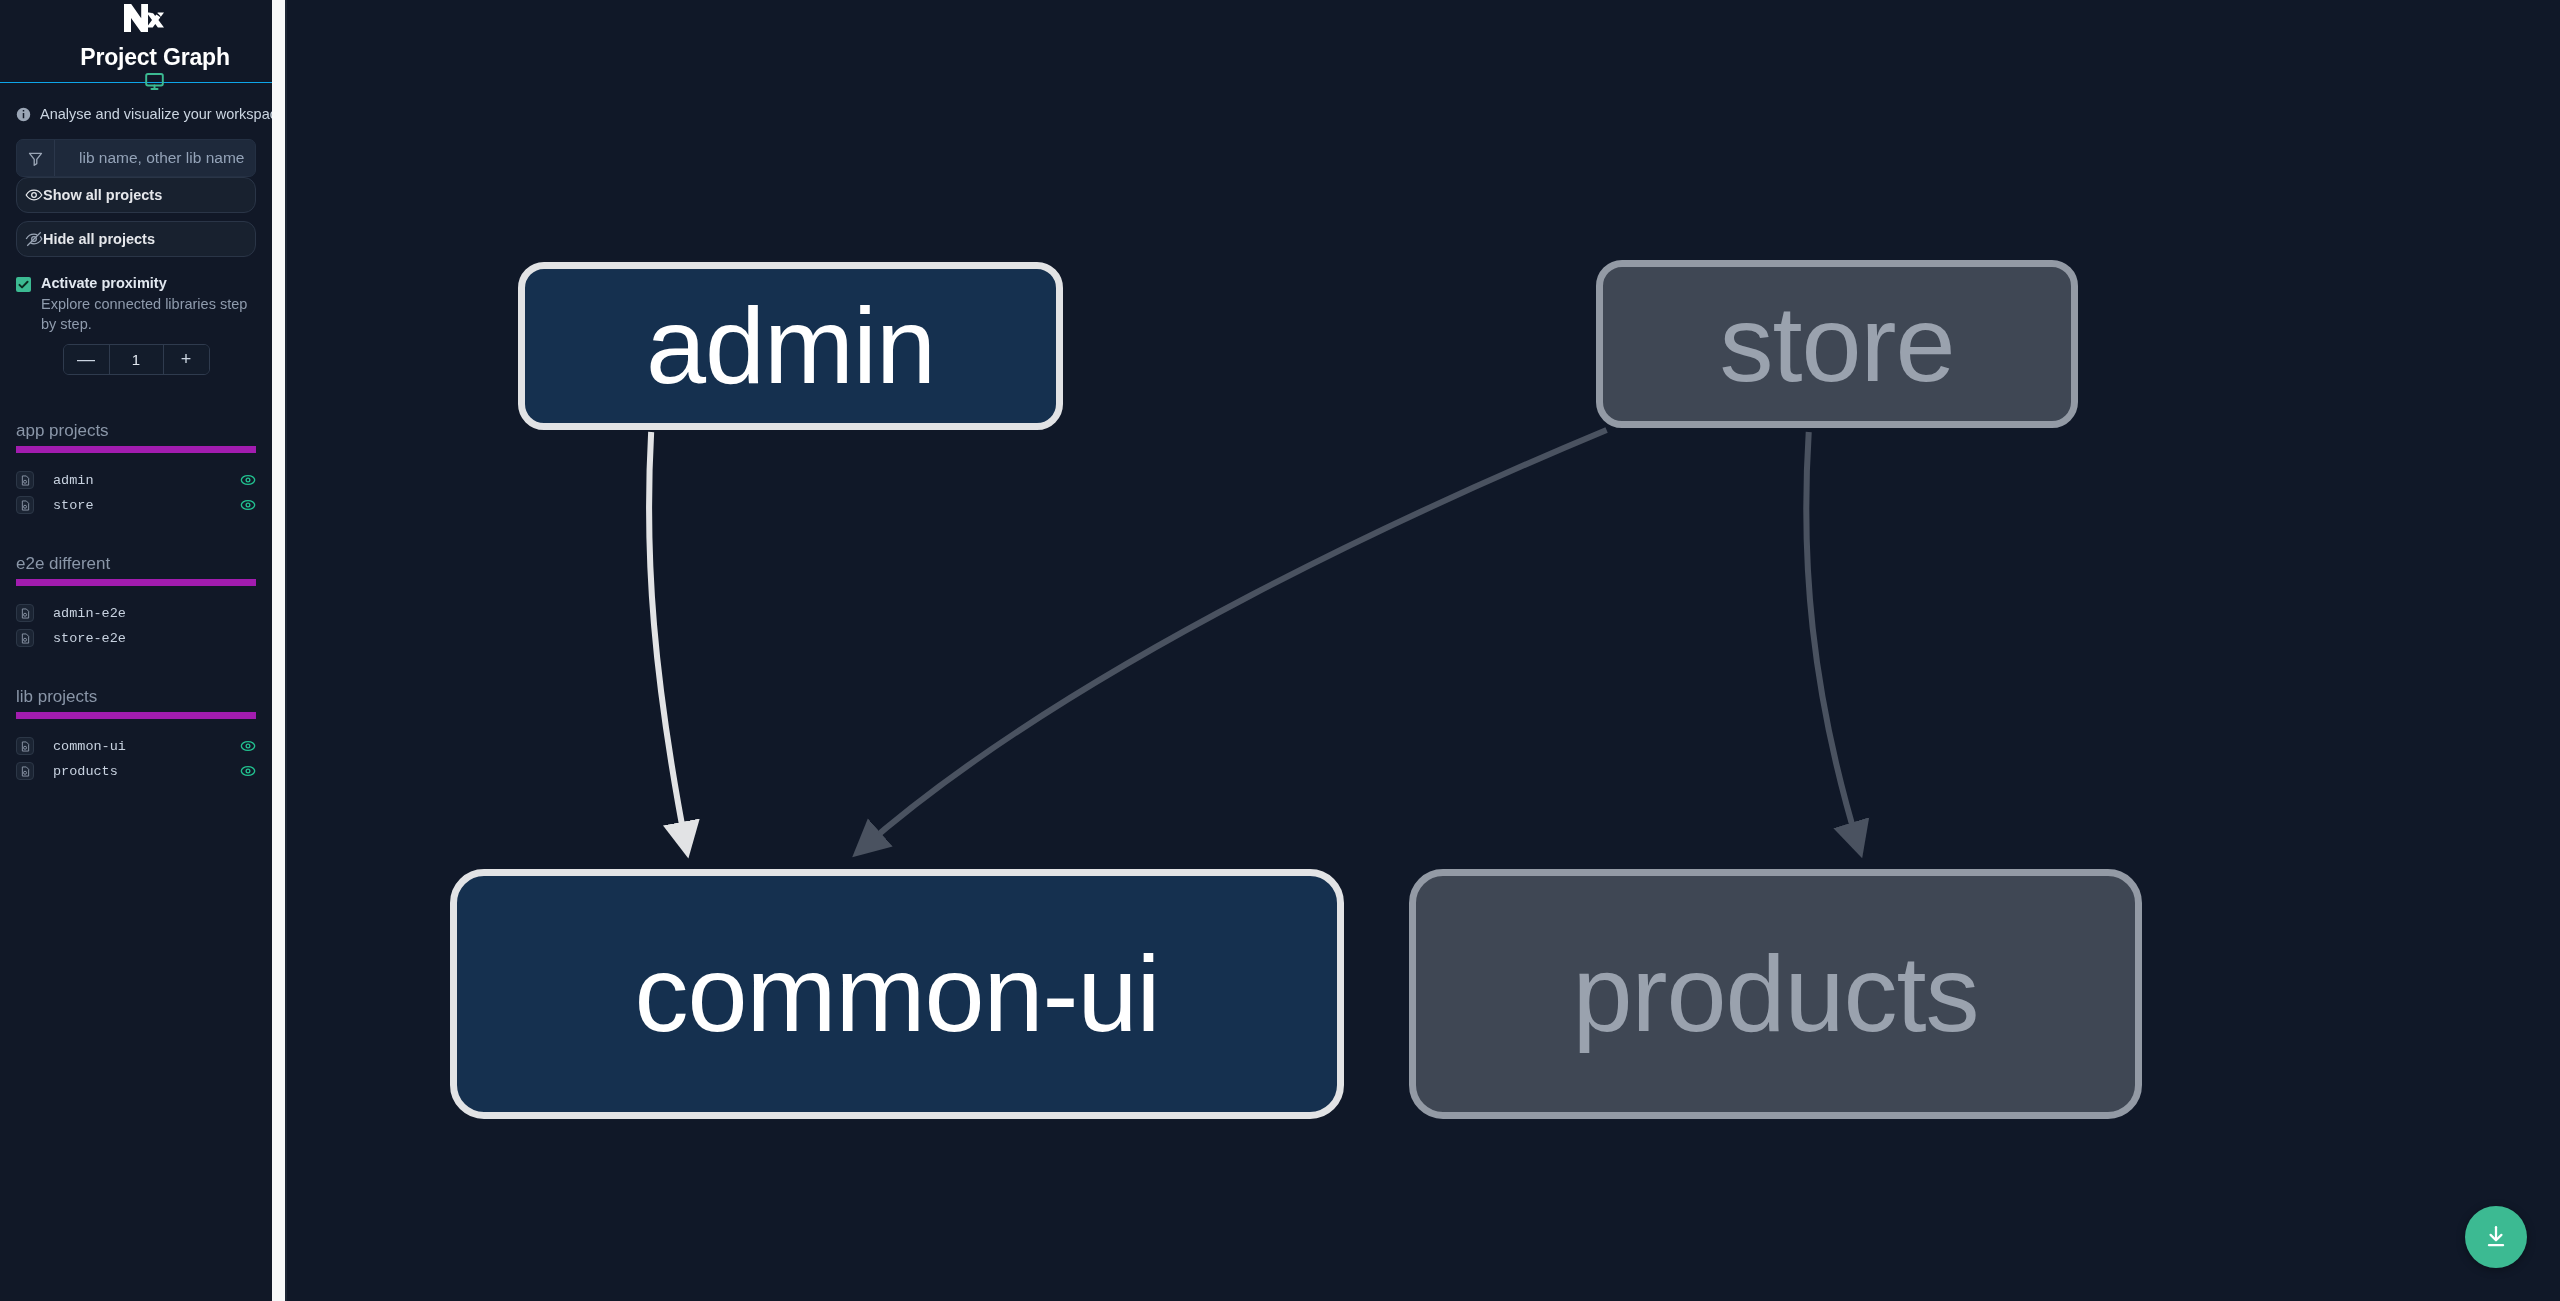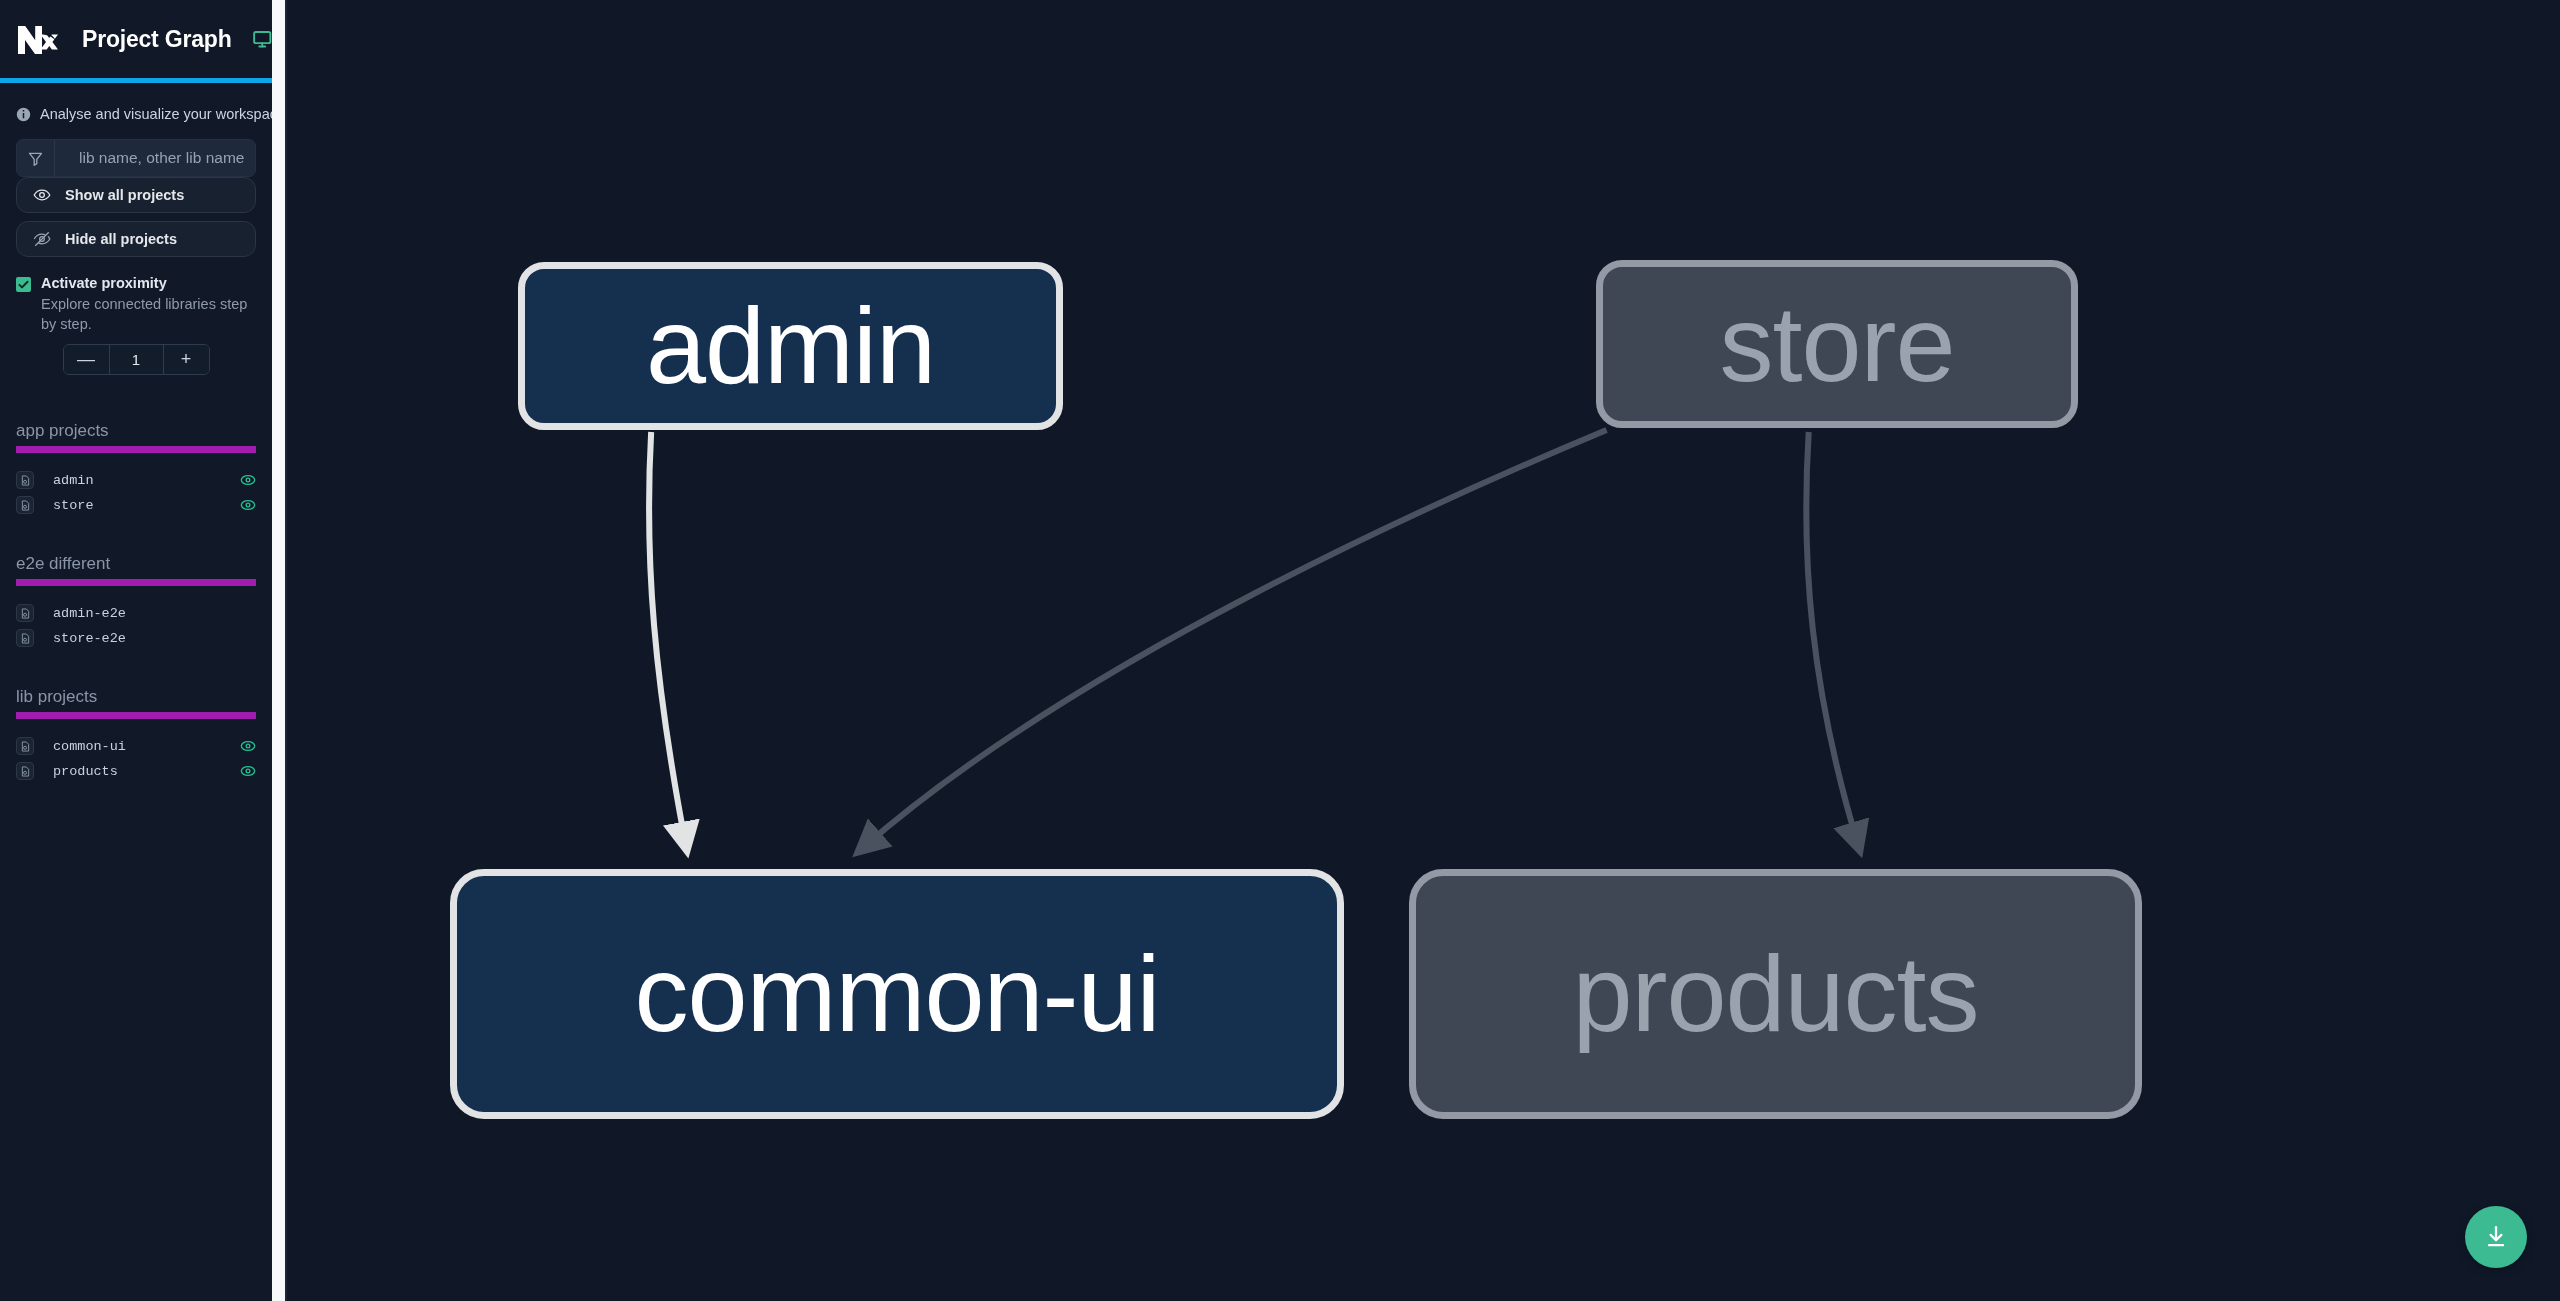--- a/index.html
+++ b/index.html
@@ -29,21 +29,22 @@
     position: absolute; top: 0; left: 285px;
     width: 2px; height: 1301px;
     background: #1c2535;
     z-index: 30;
   }
 
   .sb-header {
     height: 83px;
     display: flex; align-items: center;
     padding-left: 16px;
-    border-bottom: 5px solid #0ea5e9;
+    border-bottom: 1px solid #0ea5e9;
+    flex-direction: column;
   }
   .nx-logo { width: 44px; height: 34px; flex: 0 0 44px; }
   .sb-title {
     color: #ffffff; font-size: 23px; font-weight: bold;
     margin-left: 22px; letter-spacing: -0.2px;
     white-space: nowrap;
   }
   .monitor-icon { margin-left: 20px; width: 21px; height: 21px; display:block; }
 
   .sb-tagline {
@@ -104,21 +105,21 @@
     line-height: 1.38; margin-top: 1px;
   }
 
   .sb-btn {
     margin: 0 16px 8px 16px;
     height: 36px;
     background: #18212f;
     border: 1px solid #2a3547;
     border-radius: 12px;
     display: flex; align-items: center;
-    padding-left: 16px; gap: 14px;
+    padding-left: 8px; 
     cursor: pointer;
   }
   .sb-btn:first-of-type { margin-top: 14px; }
   .sb-btn .lbl { color: #e5e7eb; font-size: 14.5px; font-weight: bold; }
   .sb-btn svg { width: 18px; height: 18px; display:block; flex:0 0 18px; }
 
   .stepper {
     margin: 10px 16px 0 16px;
     display: flex; justify-content: center;
   }

